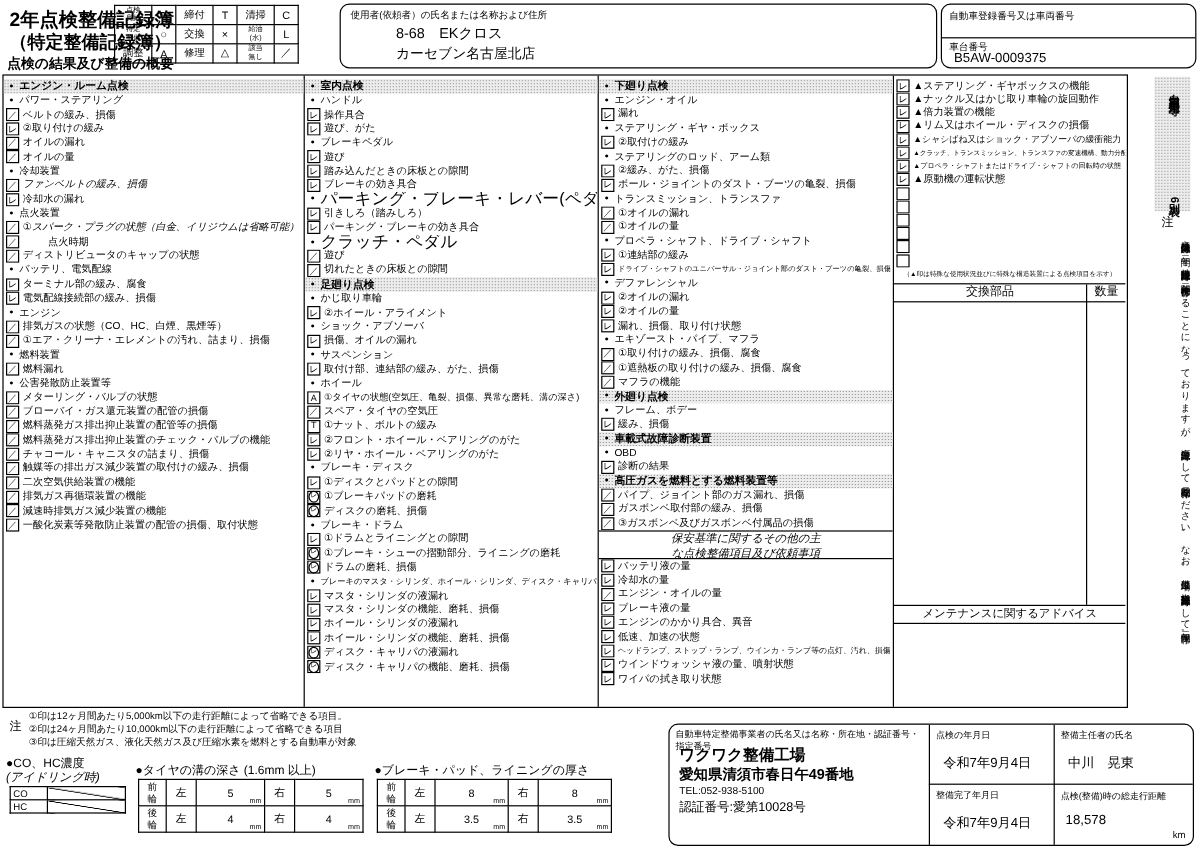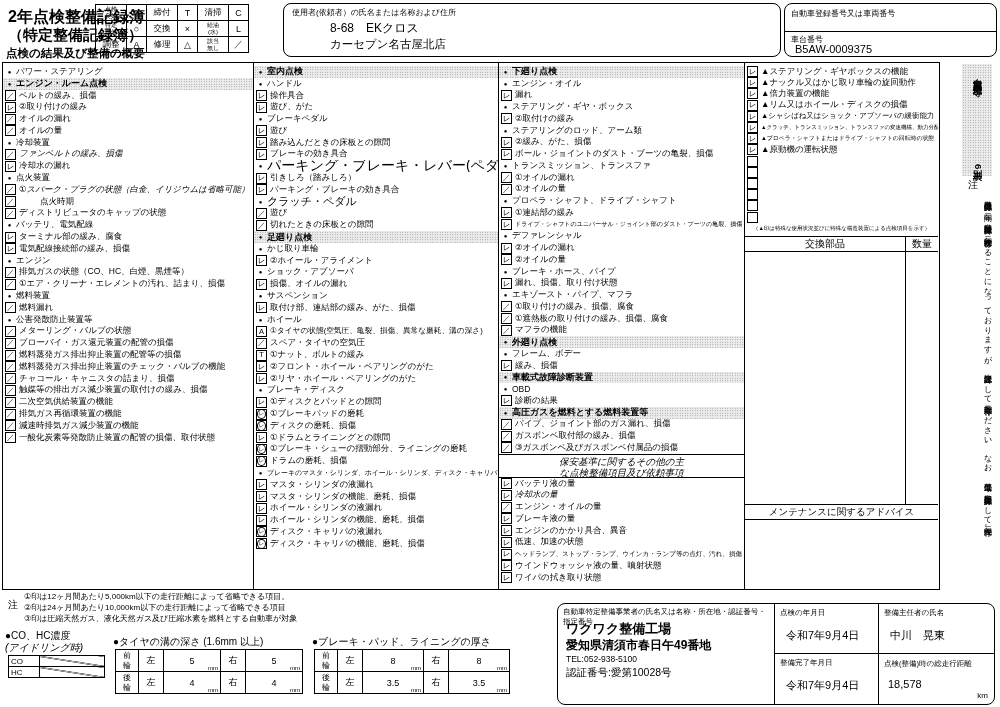--- a/index.html
+++ b/index.html
@@ -99,27 +99,27 @@
 <div class="abs rbox" style="left:784px;top:3px;width:211px;height:52px;">
   <div class="abs" style="left:0;top:0;right:0;height:27px;border-bottom:1px solid #000;">
     <div class="abs small-lbl" style="left:6px;top:4px;">自動車登録番号又は車両番号</div>
   </div>
   <div class="abs small-lbl" style="left:6px;top:30px;">車台番号</div>
   <div class="abs" style="left:10px;top:39px;font-size:11px;">B5AW-0009375</div>
 </div>
 
 <div id="main-table" class="abs">
   <div id="col1" class="col" style="left:0;width:251px;">
+      <div class="crow h" style="height: 11.8px;">
+        <span class="bullet">●</span>
+        <span class="lbl" style="font-size: 9px;">エンジン・ルーム点検</span>
+      </div>
       <div class="crow b" style="height: 11.8px;">
         <span class="bullet">●</span>
         <span class="lbl" style="font-size: 8.5px;">パワー・ステアリング</span>
-      </div>
-      <div class="crow h" style="height: 11.8px;">
-        <span class="bullet">●</span>
-        <span class="lbl" style="font-size: 9px;">エンジン・ルーム点検</span>
       </div>
       <div class="crow i" style="height: 11.8px;">
         <span class="box">／</span>
         <span class="lbl" style="font-size: 8.5px;">ベルトの緩み、損傷</span>
       </div>
       <div class="crow i" style="height: 11.8px;">
         <span class="box">レ</span>
         <span class="lbl" style="font-size: 8.5px;">②取り付けの緩み</span>
       </div>
       <div class="crow i" style="height: 11.8px;">
@@ -275,21 +275,21 @@
       <div class="crow i" style="height: 11.8px;">
         <span class="box">レ</span>
         <span class="lbl" style="font-size: 8.5px;">引きしろ（踏みしろ）</span>
       </div>
       <div class="crow i" style="height: 11.8px;">
         <span class="box">レ</span>
         <span class="lbl" style="font-size: 8.5px;">パーキング・ブレーキの効き具合</span>
       </div>
       <div class="crow b" style="height: 11.8px;">
         <span class="bullet">●</span>
-        <span class="lbl" style="font-size: 11px;">クラッチ・ペダル</span>
+        <span class="lbl" style="font-size: 14px;">クラッチ・ペダル</span>
       </div>
       <div class="crow i" style="height: 11.8px;">
         <span class="box">／</span>
         <span class="lbl" style="font-size: 8.5px;">遊び</span>
       </div>
       <div class="crow i" style="height: 11.8px;">
         <span class="box">／</span>
         <span class="lbl" style="font-size: 8.5px;">切れたときの床板との隙間</span>
       </div>
       <div class="crow h" style="height: 11.8px;">
@@ -357,20 +357,24 @@
           <span class="cc">レ</span>
         </span>
         <span class="lbl" style="font-size: 8.5px;">①ブレーキパッドの磨耗</span>
       </div>
       <div class="crow i" style="height: 11.8px;">
         <span class="box">
           <span class="cc">レ</span>
         </span>
         <span class="lbl" style="font-size: 8.5px;">ディスクの磨耗、損傷</span>
       </div>
+      <div class="crow b" style="height: 11.8px;">
+        <span class="bullet">●</span>
+        <span class="lbl" style="font-size: 8.5px;">ブレーキ・ドラム</span>
+      </div>
       <div class="crow i" style="height: 11.8px;">
         <span class="box">レ</span>
         <span class="lbl" style="font-size: 8.5px;">①ドラムとライニングとの隙間</span>
       </div>
       <div class="crow i" style="height: 11.8px;">
         <span class="box">
           <span class="cc">レ</span>
         </span>
         <span class="lbl" style="font-size: 8.5px;">①ブレーキ・シューの摺動部分、ライニングの磨耗</span>
       </div>
@@ -475,24 +479,20 @@
         <span class="lbl" style="font-size: 8.5px;">デファレンシャル</span>
       </div>
       <div class="crow i" style="height: 11.75px;">
         <span class="box">レ</span>
         <span class="lbl" style="font-size: 8.5px;">②オイルの漏れ</span>
       </div>
       <div class="crow i" style="height: 11.75px;">
         <span class="box">レ</span>
         <span class="lbl" style="font-size: 8.5px;">②オイルの量</span>
       </div>
-      <div class="crow b" style="height: 11.75px;">
-        <span class="bullet">●</span>
-        <span class="lbl" style="font-size: 8.5px;">ブレーキ・ホース、パイプ</span>
-      </div>
       <div class="crow i" style="height: 11.75px;">
         <span class="box">レ</span>
         <span class="lbl" style="font-size: 8.5px;">漏れ、損傷、取り付け状態</span>
       </div>
       <div class="crow b" style="height: 11.75px;">
         <span class="bullet">●</span>
         <span class="lbl" style="font-size: 8.5px;">エキゾースト・パイプ、マフラ</span>
       </div>
       <div class="crow i" style="height: 11.75px;">
         <span class="box">／</span>
@@ -547,21 +547,21 @@
         <span class="lbl" style="font-size: 8.5px;">③ガスボンベ及びガスボンベ付属品の損傷</span>
       </div>
       <div class="crow c" style="height: 24px; font-style: italic;">保安基準に関するその他の主
 な点検整備項目及び依頼事項</div>
       <div class="crow i" style="height: 11.75px;">
         <span class="box">レ</span>
         <span class="lbl" style="font-size: 8.5px;">バッテリ液の量</span>
       </div>
       <div class="crow i" style="height: 11.75px;">
         <span class="box">レ</span>
-        <span class="lbl" style="font-size: 8.5px; font-style: italic;">冷却水の量</span>
+        <span class="lbl" style="font-size: 8.5px;">冷却水の量</span>
       </div>
       <div class="crow i" style="height: 11.75px;">
         <span class="box">／</span>
         <span class="lbl" style="font-size: 8.5px;">エンジン・オイルの量</span>
       </div>
       <div class="crow i" style="height: 11.75px;">
         <span class="box">レ</span>
         <span class="lbl" style="font-size: 8.5px;">ブレーキ液の量</span>
       </div>
       <div class="crow i" style="height: 11.75px;">

